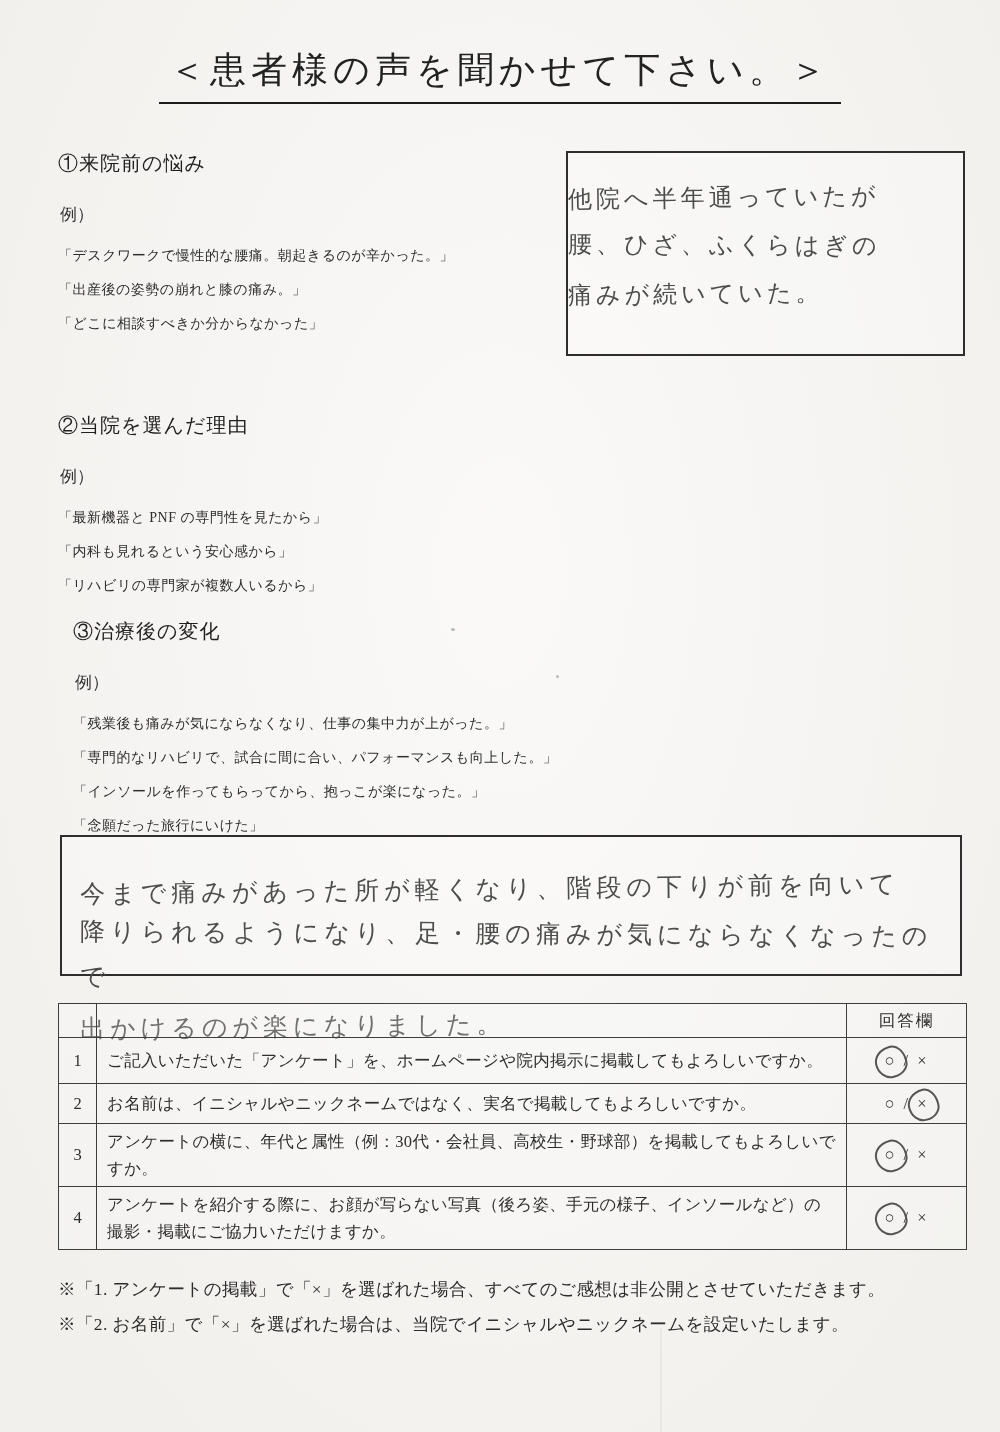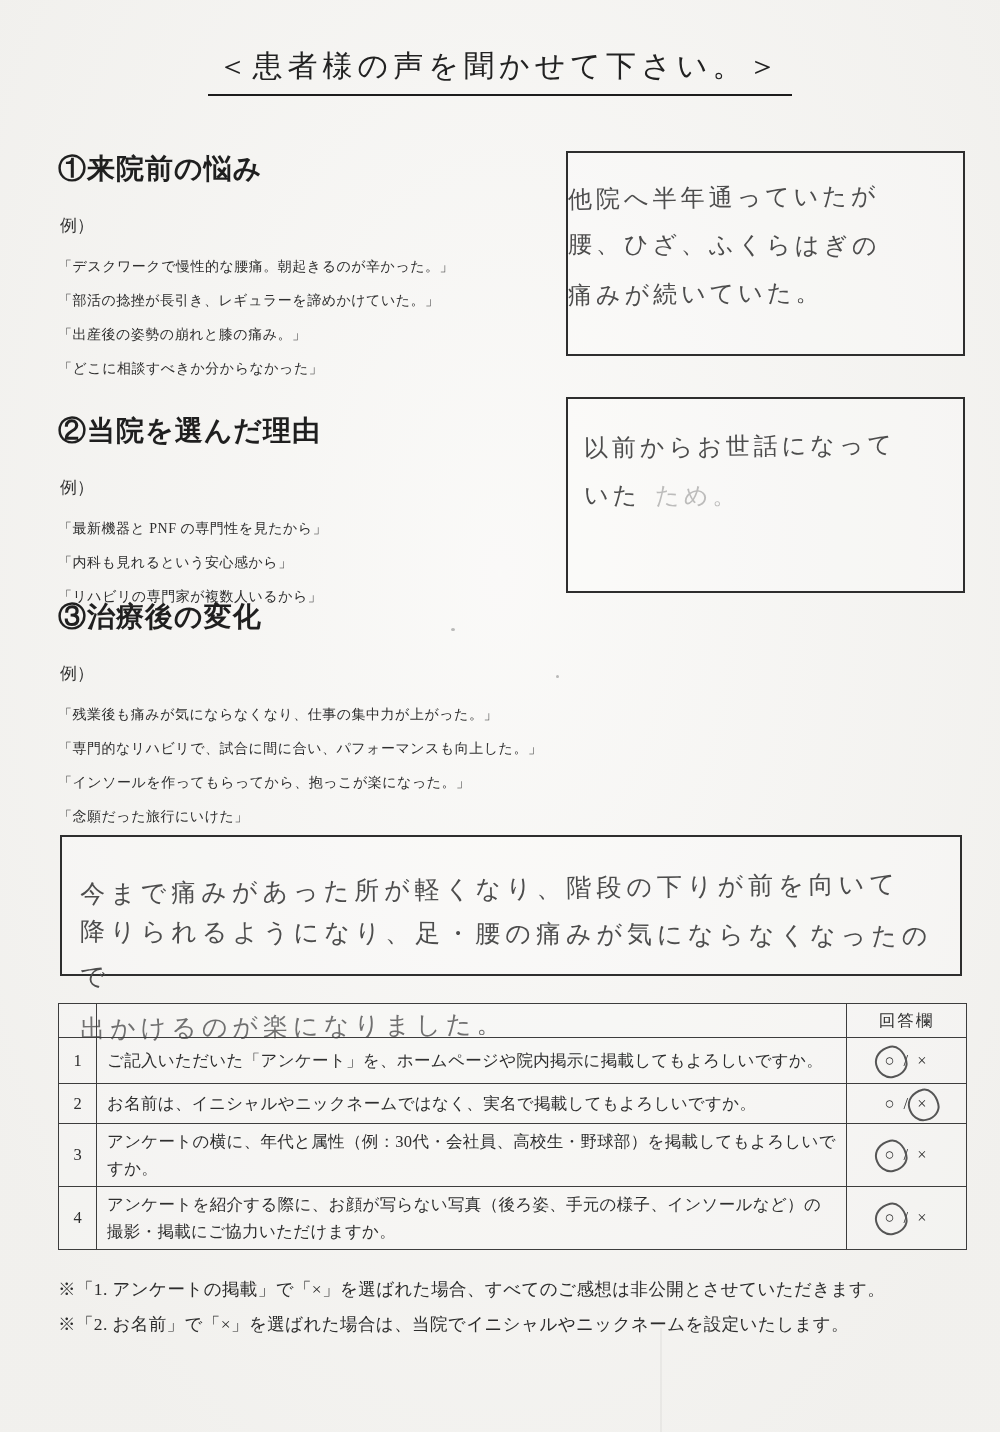--- a/index.html
+++ b/index.html
@@ -6,27 +6,27 @@
   .page{
     position:relative;width:1000px;height:1432px;margin:0 auto;
     background:#f5f4f1;
     background-image:radial-gradient(ellipse at 50% 40%, rgba(255,255,255,.5), rgba(0,0,0,.015) 85%);
     font-family:"Liberation Serif","DejaVu Serif",serif;
     color:#2b2b2b;overflow:hidden;
   }
   
   .title-wrap{position:absolute;top:46px;left:0;width:100%;text-align:center;}
   .title{
-    display:inline-block;font-size:30px;letter-spacing:5px;color:#222;
+    display:inline-block;font-size:36px;letter-spacing:5px;color:#222;
     padding:0 10px 7px 10px;border-bottom:2.5px solid #1c1c1c;font-weight:400;
   }
   
   .section{position:absolute;left:58px;width:520px;}
-  .sec-1{top:150px;} .sec-2{top:412px;} .sec-3{top:598px;width:660px;}
-  .sec-heading{font-size:28px;font-weight:bold;color:#1f1f1f;margin:0 0 26px 0;letter-spacing:1px;}
+  .sec-1{top:150px;} .sec-2{top:412px;} .sec-3{top:618px;width:660px;margin-left:15px;}
+  .sec-heading{font-size:20px;font-weight:normal;color:#1f1f1f;margin:0 0 26px 0;letter-spacing:1px;}
   .ex-label{font-size:17px;margin:0 0 13px 2px;color:#333;}
   .ex-line{display:block;font-size:14px;line-height:34px;letter-spacing:.5px;color:#2e2e2e;}
   
   .hw-box{position:absolute;border:2px solid #2e2e2e;background:rgba(255,255,255,.25);box-sizing:border-box;}
   .hw-box-1{left:566px;top:151px;width:399px;height:205px;padding:20px 0;}
   .hw-box-2{left:566px;top:397px;width:399px;height:196px;padding:22px 16px;}
   .hw-box-3{left:60px;top:835px;width:902px;height:141px;padding:29px 18px;}
   .hw-line{display:block;color:#4d4d4d;letter-spacing:4px;transform:rotate(-.7deg);}
   .hw-box-1 .hw-line{font-size:24px;line-height:48px;}
   .hw-box-2 .hw-line{font-size:24px;line-height:50px;}
@@ -64,43 +64,38 @@
 <div class="page">
 
   <div class="title-wrap">
     <span class="title">＜患者様の声を聞かせて下さい。＞</span>
   </div>
 
   <div class="section sec-1">
     <h2 class="sec-heading">①来院前の悩み</h2>
     <div class="ex-label">例）</div>
     <span class="ex-line">「デスクワークで慢性的な腰痛。朝起きるのが辛かった。」</span>
-    <span class="ex-line">「部活の捻挫が長引き、レギュラーを諦めかけていた。」</span>
     <span class="ex-line">「出産後の姿勢の崩れと膝の痛み。」</span>
     <span class="ex-line">「どこに相談すべきか分からなかった」</span>
   </div>
 
   <div class="hw-box hw-box-1">
     <span class="hw-line">他院へ半年通っていたが</span>
     <span class="hw-line">腰、ひざ、ふくらはぎの</span>
     <span class="hw-line">痛みが続いていた。</span>
   </div>
 
   <div class="section sec-2">
     <h2 class="sec-heading">②当院を選んだ理由</h2>
     <div class="ex-label">例）</div>
     <span class="ex-line">「最新機器と PNF の専門性を見たから」</span>
     <span class="ex-line">「内科も見れるという安心感から」</span>
     <span class="ex-line">「リハビリの専門家が複数人いるから」</span>
   </div>
 
-  <div class="hw-box hw-box-2">
-    <span class="hw-line">以前からお世話になって</span>
-    <span class="hw-line"><span>いた</span><span class="hw-faint">ため。</span></span>
-  </div>
 
   <div class="section sec-3">
     <h2 class="sec-heading">③治療後の変化</h2>
     <div class="ex-label">例）</div>
     <span class="ex-line">「残業後も痛みが気にならなくなり、仕事の集中力が上がった。」</span>
     <span class="ex-line">「専門的なリハビリで、試合に間に合い、パフォーマンスも向上した。」</span>
     <span class="ex-line">「インソールを作ってもらってから、抱っこが楽になった。」</span>
     <span class="ex-line">「念願だった旅行にいけた」</span>
   </div>
 

